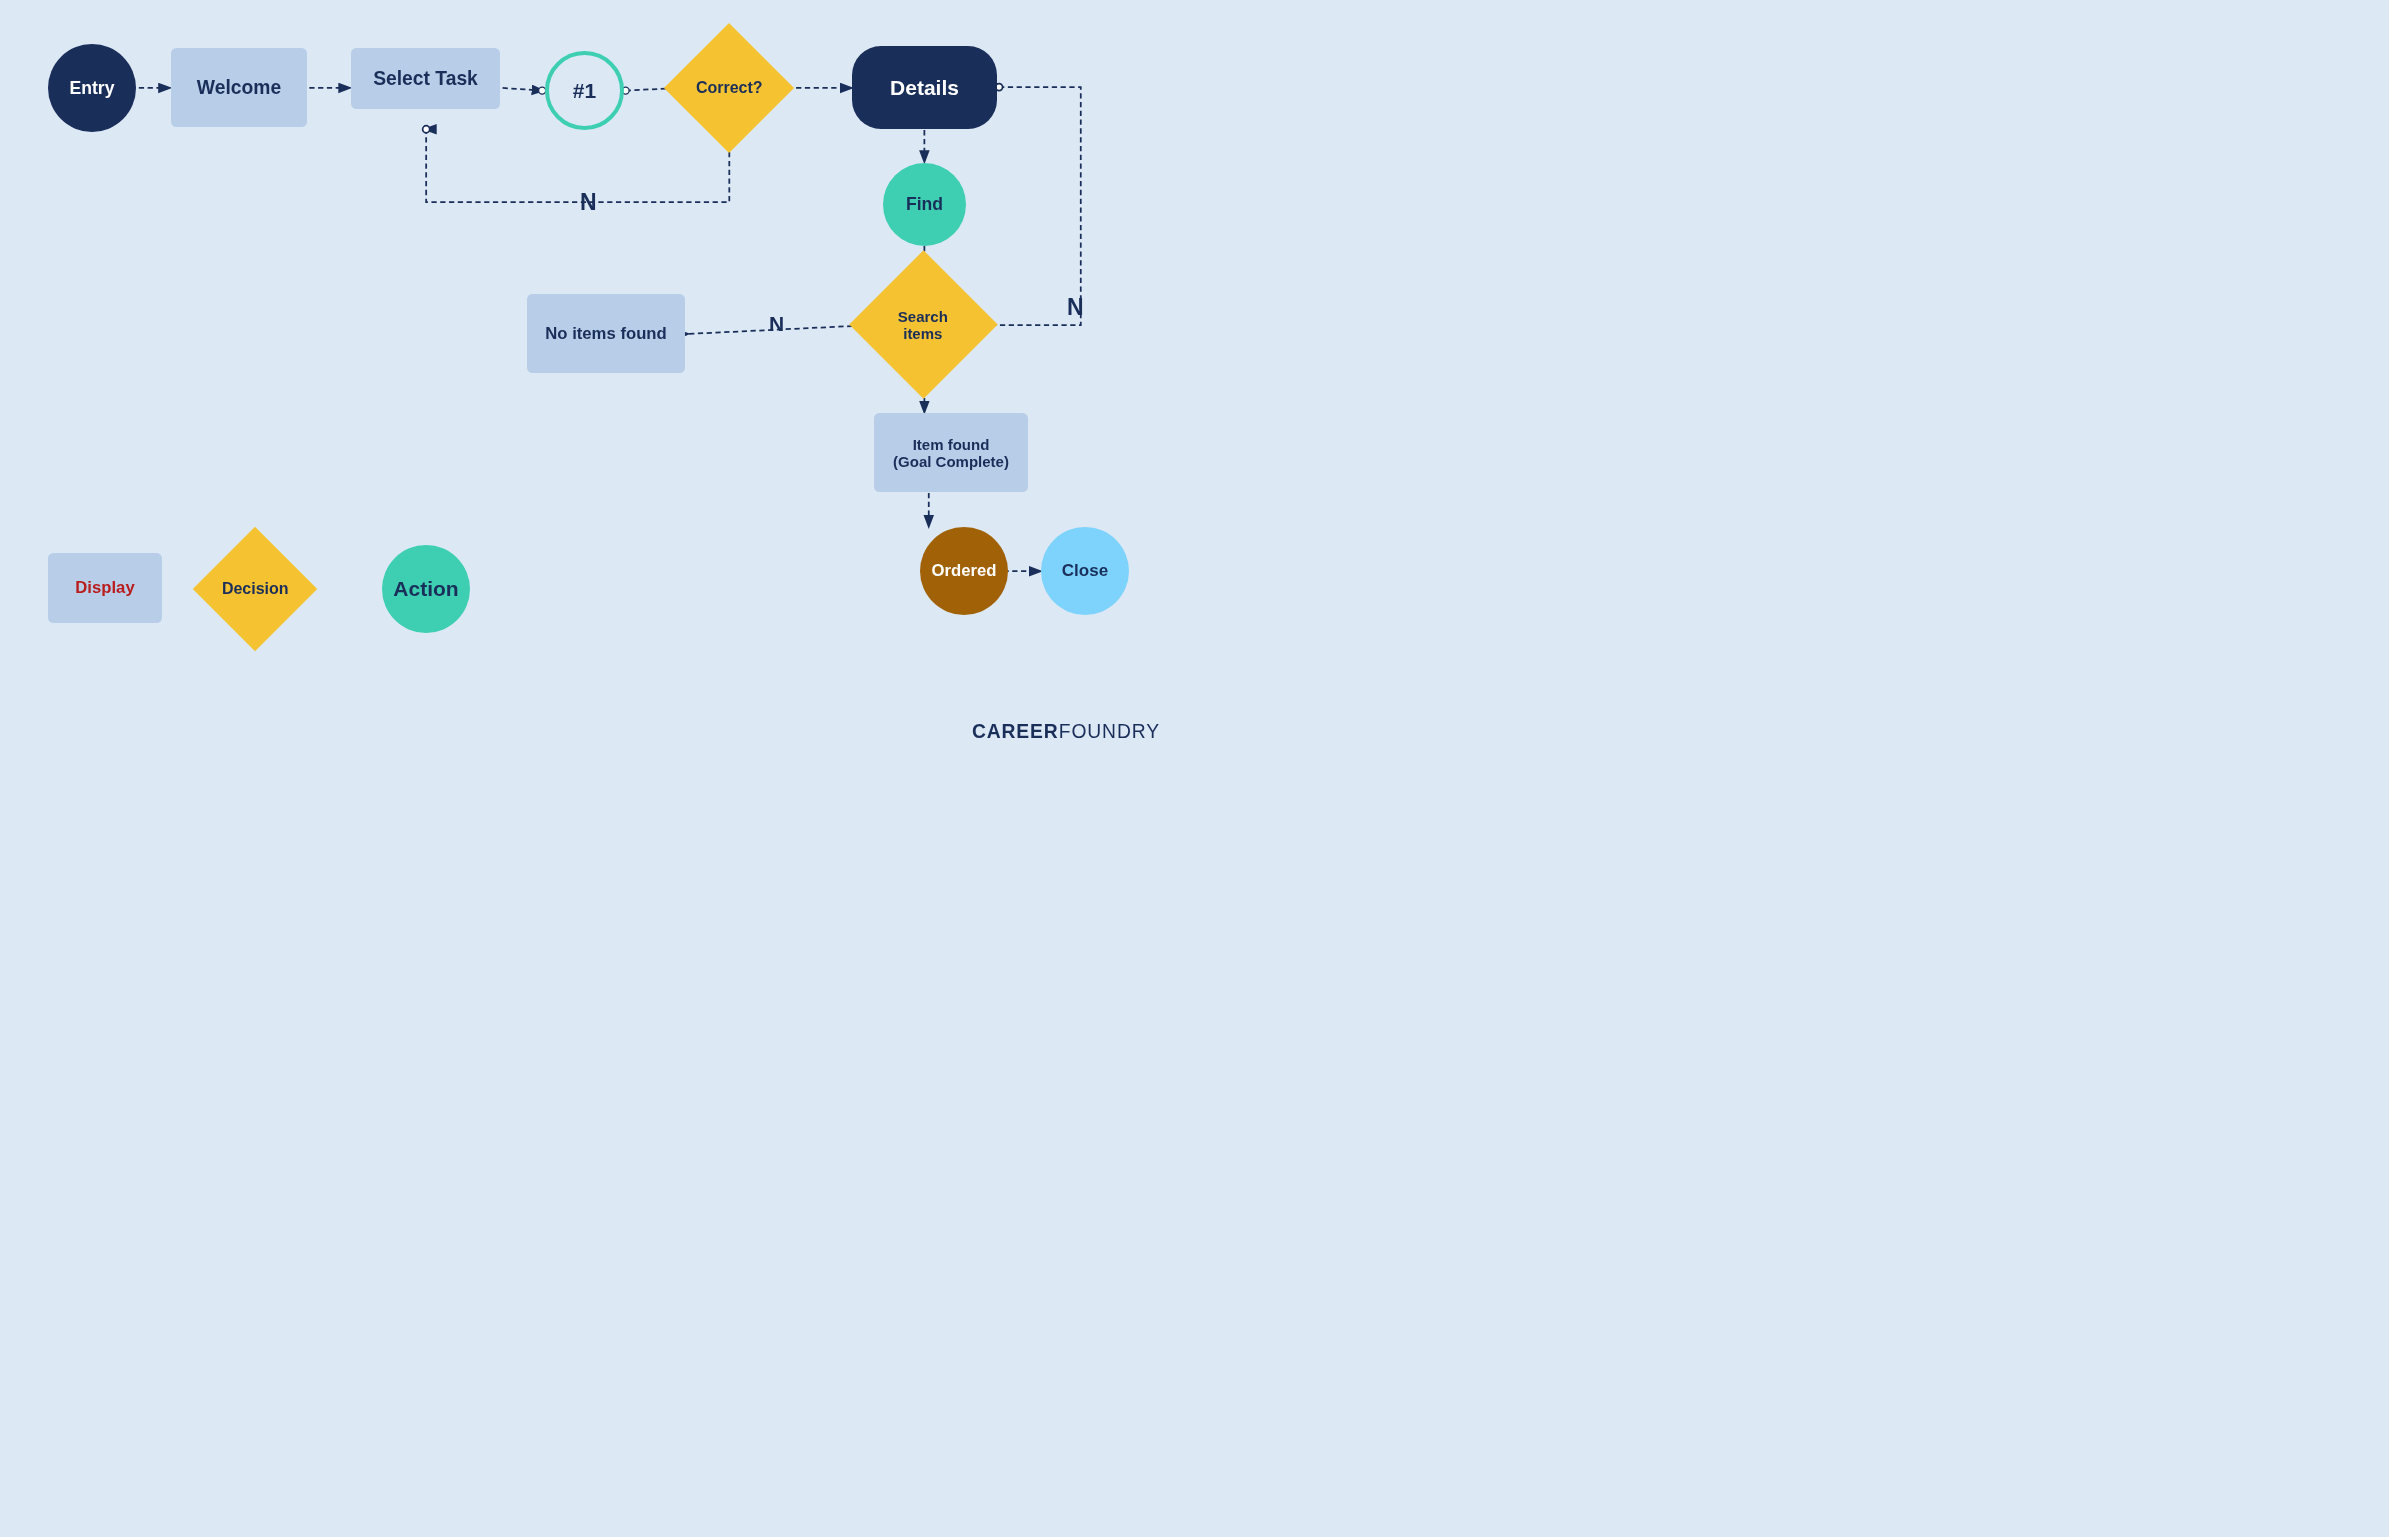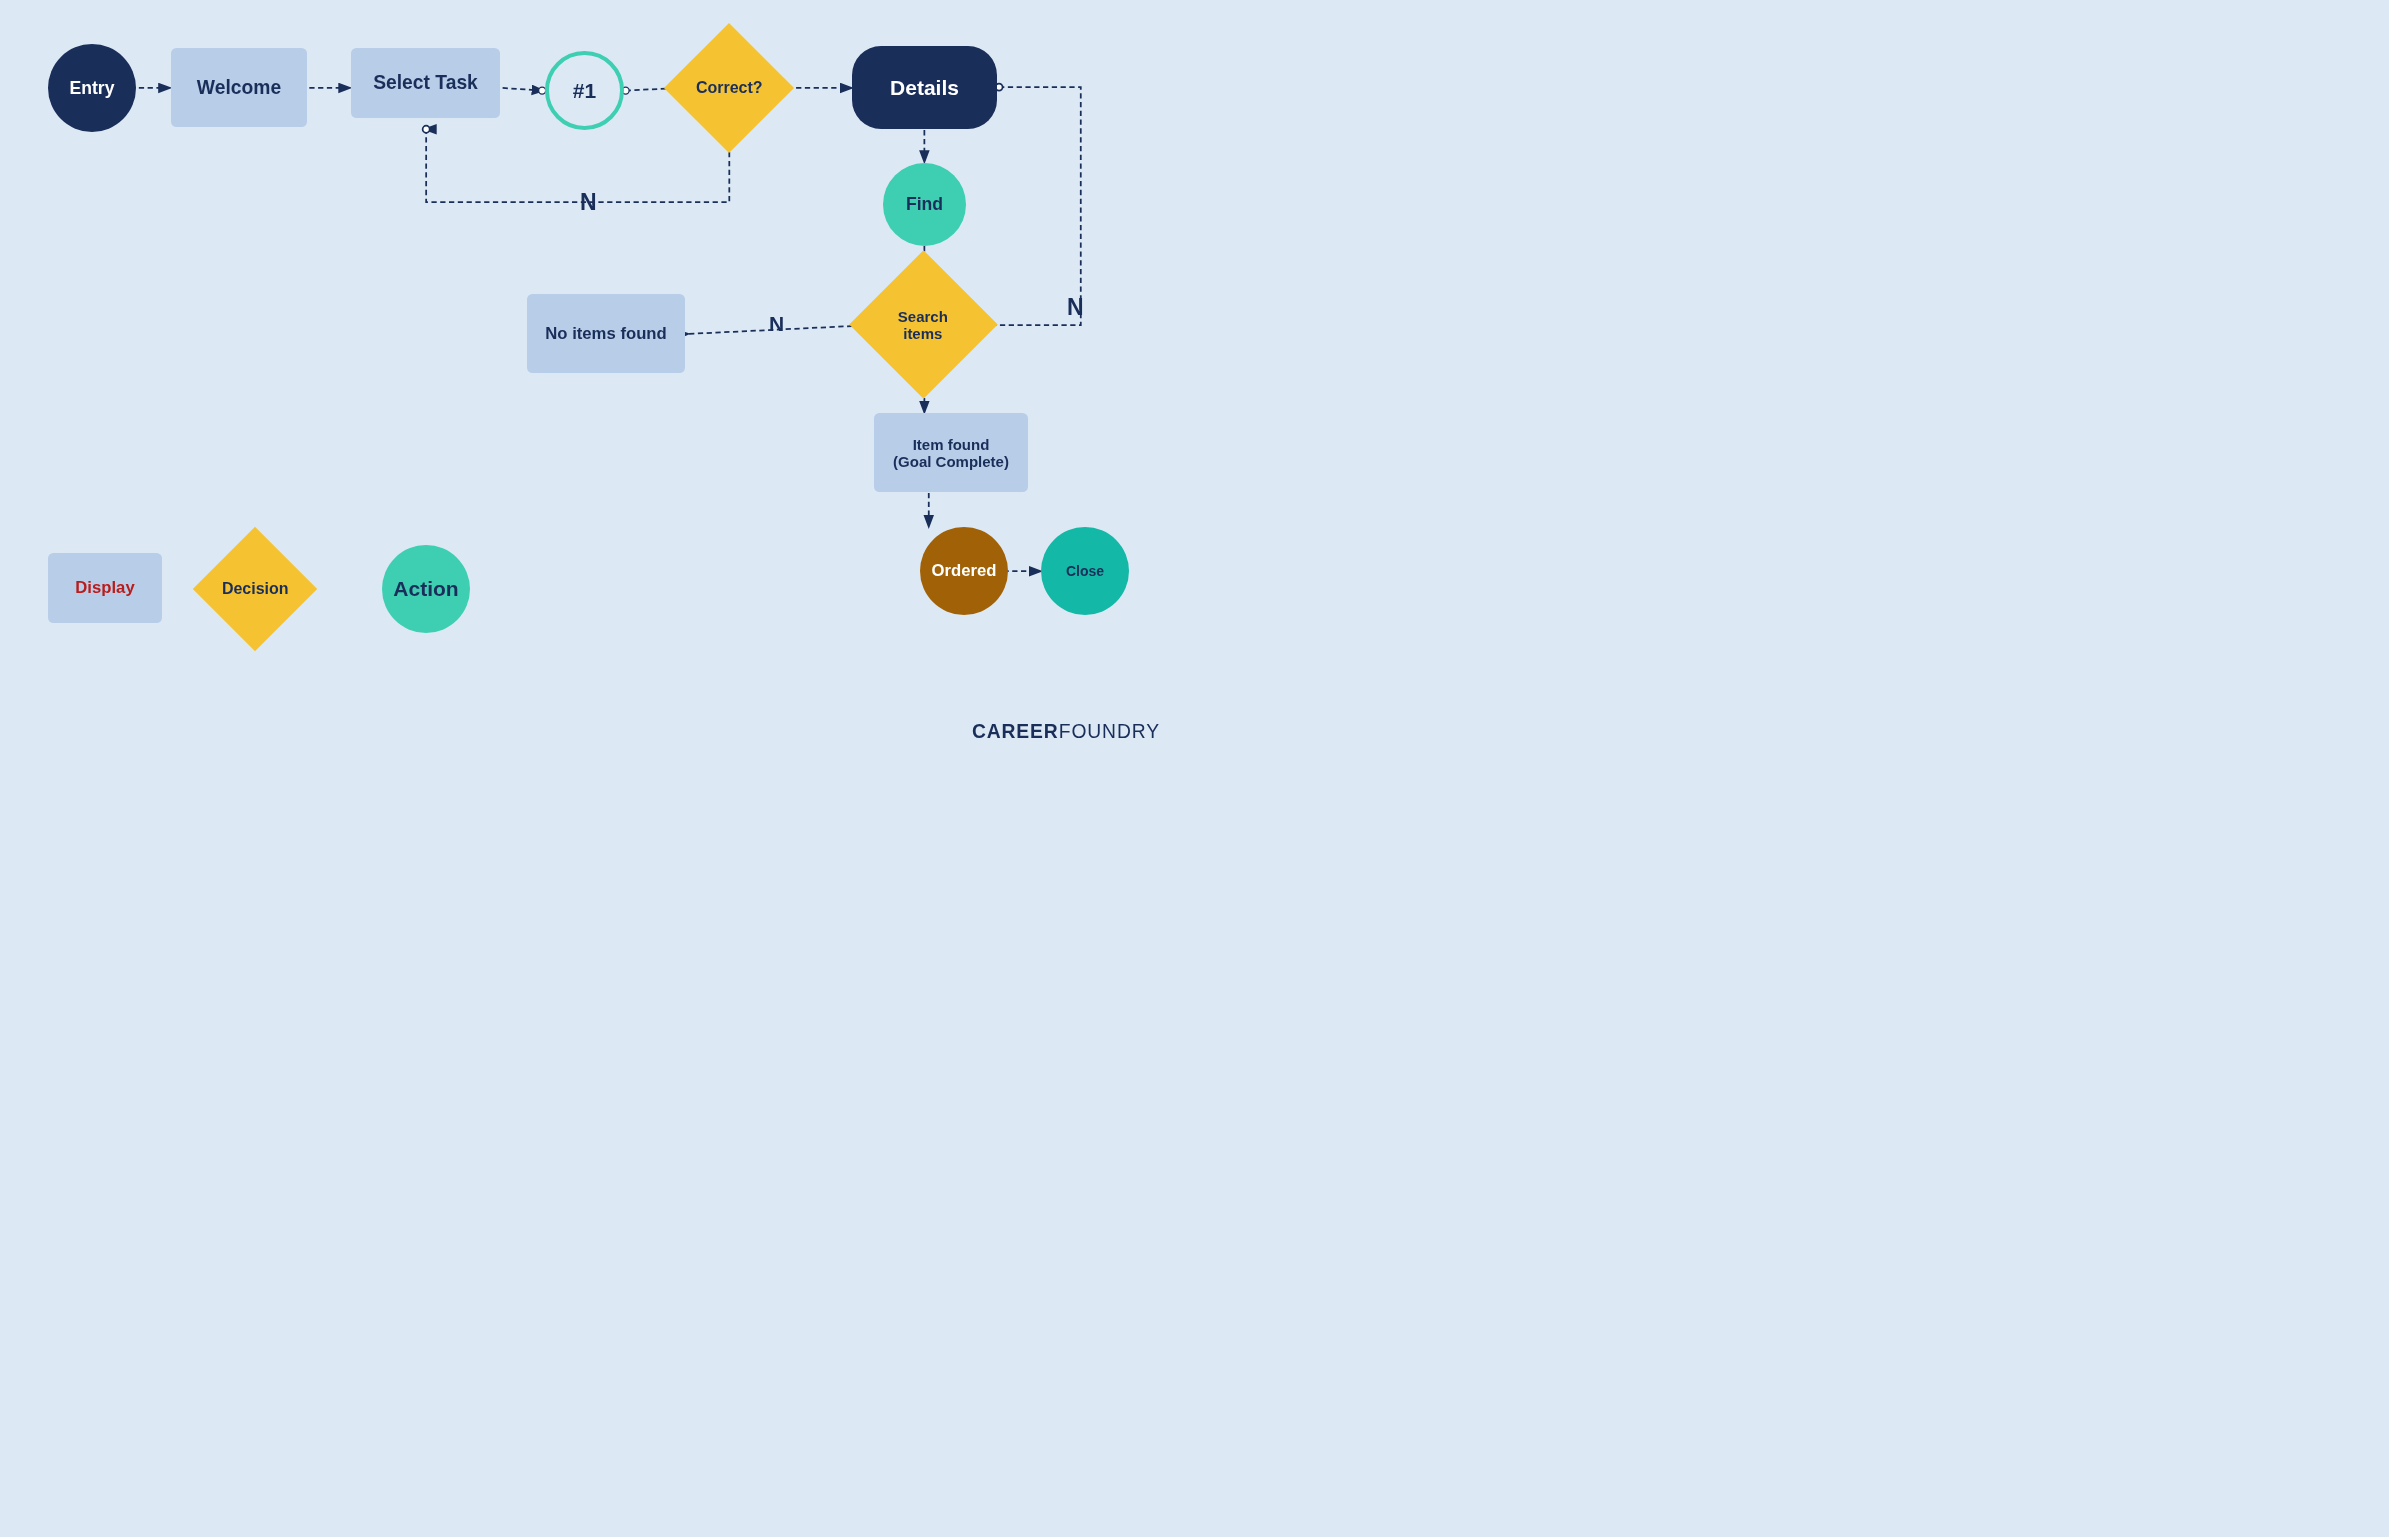--- a/index.html
+++ b/index.html
@@ -54,21 +54,21 @@
       background: #b8cee8;
       color: #1a2e5a;
       font-size: 19.3px;
       left: 171px;
       top: 48px;
       align-items: center;
     }
     
     .select-task-node {
       width: 149px;
-      height: 70px;
+      height: 61px;
       background: #b8cee8;
       color: #1a2e5a;
       font-size: 19.3px;
       left: 351px;
       top: 48px;
     }
     
     .num1-node {
       width: 79px;
       height: 79px;
@@ -156,23 +156,23 @@
       color: #fff;
       font-size: 16.7px;
       left: 920px;
       top: 527px;
       align-items: center;
     }
     
     .close-node {
       width: 88px;
       height: 88px;
-      background: #14b8a6;
-      color: #1a2e5a;
-      font-size: 14px;
+      background: #7dd3fc;
+      color: #1a2e5a;
+      font-size: 17px;
       font-weight: 800;
       left: 1041px;
       top: 527px;
     }
 
     
     .legend-display {
       width: 114px;
       height: 70px;
       background: #b8cee8;

